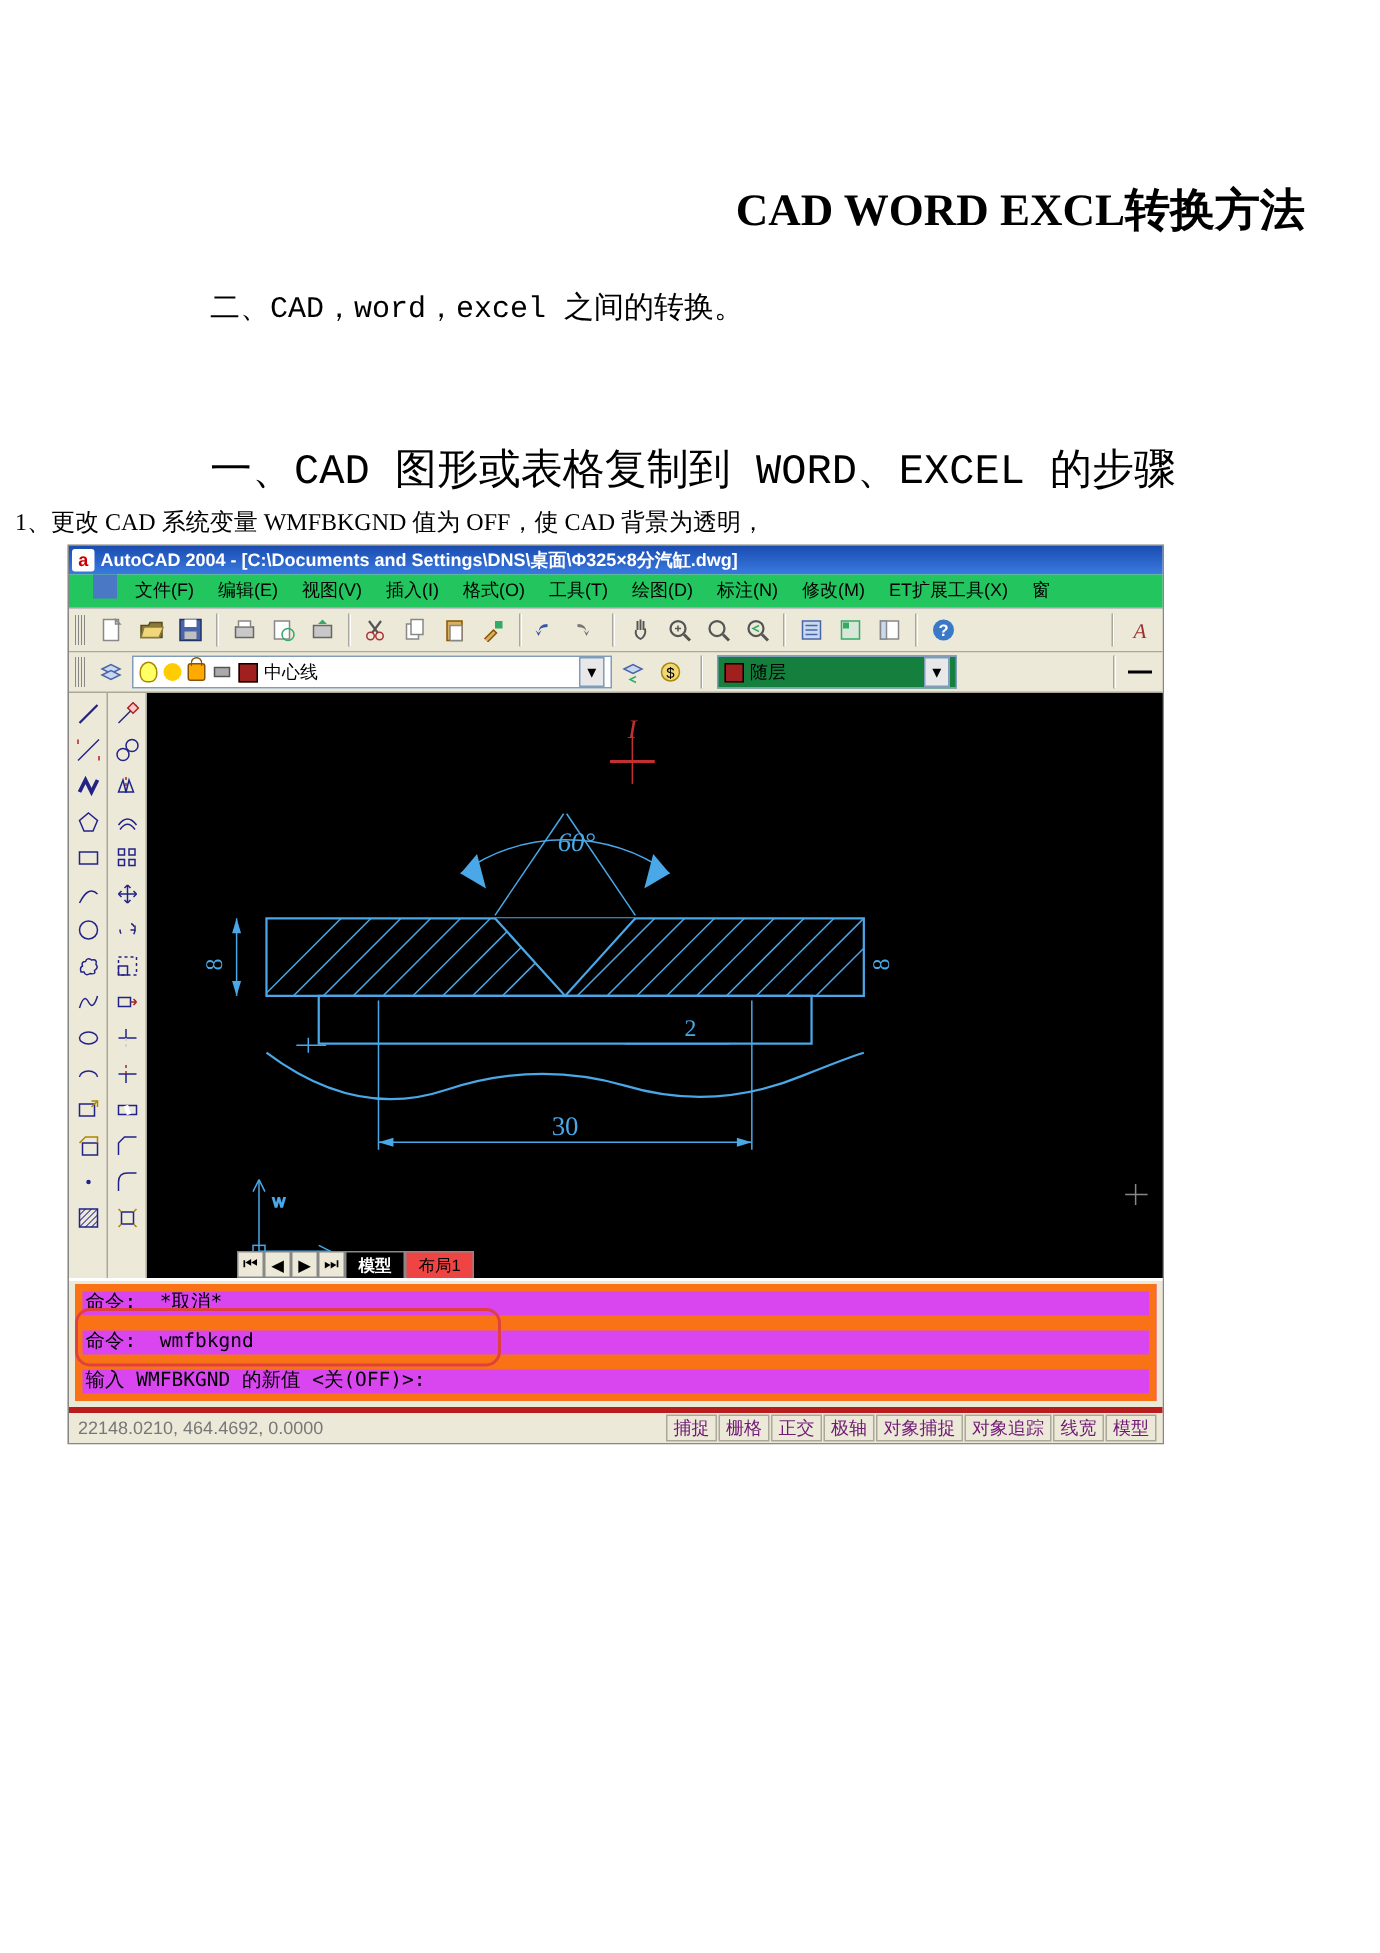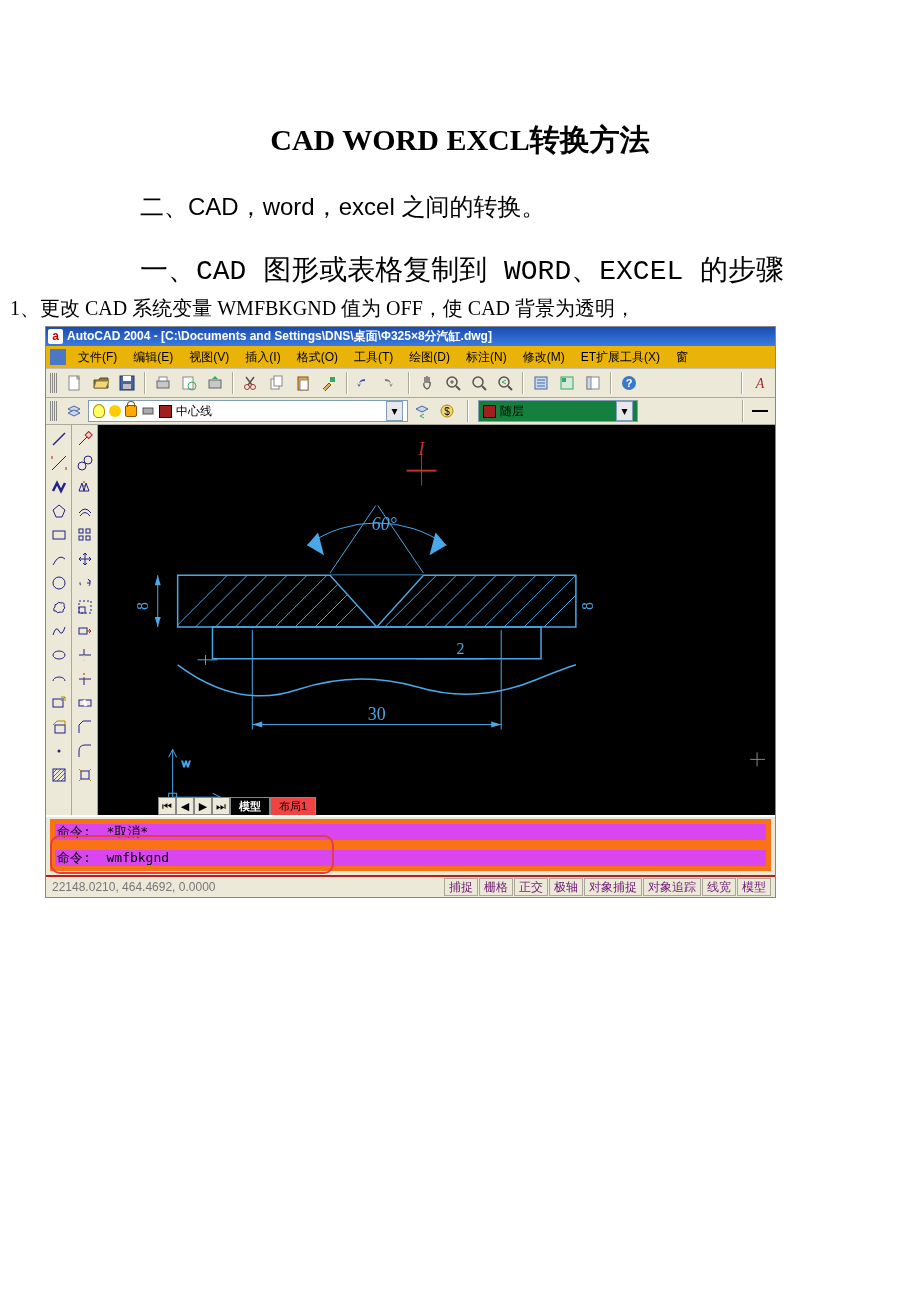--- a/index.html
+++ b/index.html
@@ -5,38 +5,38 @@
   body {
     margin: 0;
     background: #fff;
     font-family: "SimSun", "Songti SC", serif;
     width: 920px;
   }
   .page {
     padding: 120px 50px 0 50px;
   }
   h1 {
-    text-align: center;
+    text-align: right;
     font-family: "Times New Roman", "SimSun", serif;
     font-weight: bold;
     font-size: 30px;
     margin: 0 0 30px 0;
   }
   .intro {
-    font-size: 24px;
-    margin: 0 0 28px 90px;
-    font-family: Liberation Sans, sans-serif;
+    font-size: 20px;
+    margin: 0 0 76px 90px;
+    font-family: Liberation Mono, monospace;
   }
   .sec {
     font-size: 28px;
     margin: 0 0 6px 90px;
     font-family: Liberation Mono, monospace;
   }
   .body-line {
-    font-size: 20px;
+    font-size: 16px;
     margin: 0 0 4px -40px;
     font-family: "Times New Roman", "SimSun", serif;
     white-space: nowrap;
   }
   
   .cad {
     width: 729px;
     margin-left: -5px;
     font-family: "Microsoft YaHei", "SimSun", sans-serif;
     font-size: 12px;
@@ -58,26 +58,26 @@
     width: 15px; height: 15px;
     background: #fff;
     color: #c00;
     font-weight: bold;
     text-align: center;
     line-height: 15px;
     margin-right: 4px;
     border-radius: 2px;
   }
   .menubar {
-    background: #eab308;
+    background: #22c55e;
     border-bottom: 1px solid #c0c0c0;
     height: 22px;
     display: flex;
-    align-items: center;
-    padding-left: 4px;
+    align-items: flex-start;
+    padding-left: 16px;
     gap: 0;
   }
   .menubar .m {
     padding: 2px 8px;
     cursor: default;
   }
   .docicon {
     width: 16px; height: 16px;
     background: #4a78c4;
     margin-right: 4px;
@@ -210,21 +210,21 @@
     position: absolute;
     border: 2px solid #e04040;
     border-radius: 10px;
     left: 4px; top: 18px;
     width: 280px; height: 35px;
     pointer-events: none;
   }
   .statusbar {
     height: 20px;
     background: #ece9d8;
-    border-top: 2px solid #b91c1c;
+    border-top: 4px solid #b91c1c;
     display: flex;
     align-items: center;
     font-size: 12px;
     color: #777;
     padding: 0 4px;
   }
   .stbtn {
     border: 1px solid #aca899;
     padding: 0 4px;
     height: 16px;
@@ -728,20 +728,21 @@
           <span class="mtbtn">⏭</span>
           <span class="mtab">模型</span>
           <span class="mtab inactive">布局1</span>
         </div>
       </div>
     </div>
 
     <div class="cmdarea">
       <div class="cmdline">命令:  *取消*</div>
       <div class="cmdline">命令:  wmfbkgnd</div>
+      <div class="cmdline">输入 WMFBKGND 的新值 &lt;关(OFF)&gt;:</div>
       <div class="cmd-hl"></div>
     </div>
 
     <div class="statusbar">
       <span class="coords">22148.0210, 464.4692, 0.0000</span>
       <span class="stspacer"></span>
       <span class="stbtn">捕捉</span>
       <span class="stbtn">栅格</span>
       <span class="stbtn">正交</span>
       <span class="stbtn">极轴</span>

